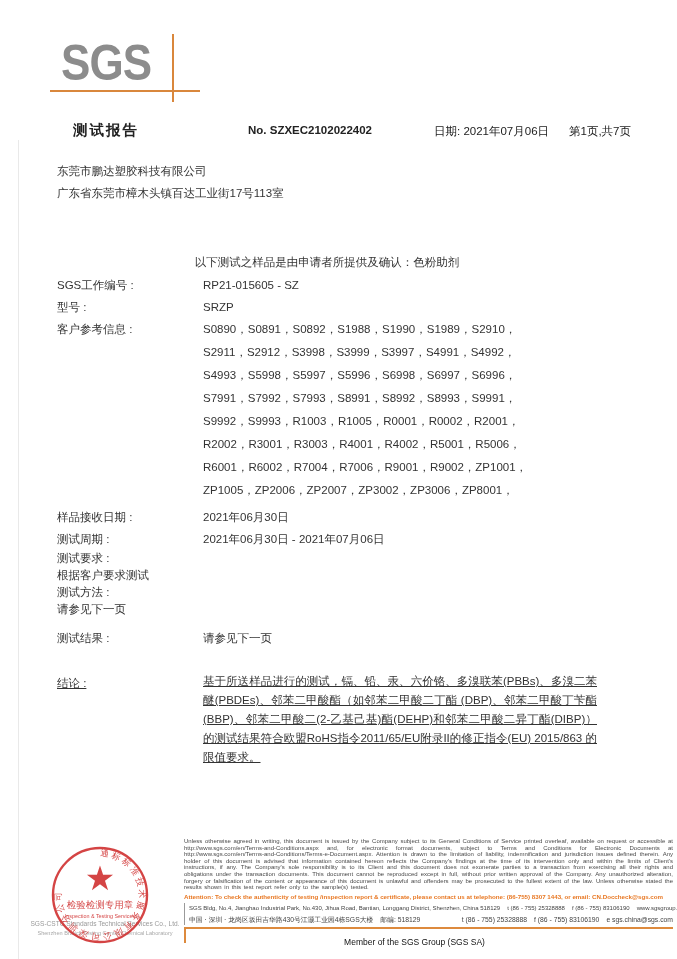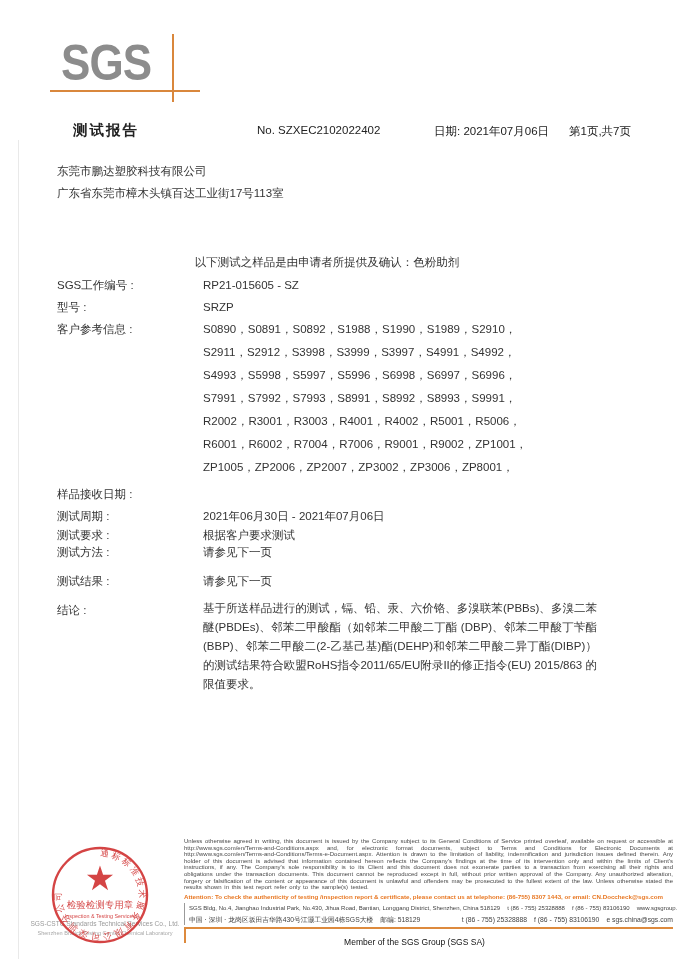--- a/index.html
+++ b/index.html
@@ -15,38 +15,38 @@
   .logo-text {
     position:absolute; left:61px; top:38px;
     font-size:50px; font-weight:bold; color:#8c8c8c; letter-spacing:-1px;
     line-height:1; transform:scaleX(.88); transform-origin:left top;
   }
   .logo-hline { position:absolute; left:50px; top:90px; width:150px; height:2px; background:#d9873c; }
   .logo-vline { position:absolute; left:172px; top:34px; width:2px; height:68px; background:#d9873c; }
 
   .title-row { position:absolute; left:0; top:121px; width:677px; height:20px; font-size:11.5px; color:#222;margin-left:16px; }
   .report-title { position:absolute; left:57px; top:0; font-size:14.5px; font-weight:bold; letter-spacing:2px; }
-  .report-no   { position:absolute; left:241px; top:3px; }
+  .report-no   { position:absolute; left:232px; top:3px;font-weight:bold; }
   .report-date { position:absolute; left:418px; top:3px; }
   .page-ind    { position:absolute; left:553px; top:3px; }
 
   
   .body-block { position:absolute; left:57px; top:160px; width:540px; font-size:11.5px; color:#333; }
   .company-line { line-height:22px; }
   .statement { margin-top:47px; line-height:22px;text-align:center; }
   .rows { margin-top:1px; }
   .row { display:flex; align-items:flex-start; line-height:22px; }
   .row .lbl { width:146px; flex-shrink:0; }
   .row .val { flex:1; }
   .ref-line { line-height:23px; }
   .row.gap-after { margin-bottom:4px; }
-  .row.tight { line-height:17px; }
+  .row.tight { line-height:17px;flex-direction:column; }
   .row.space-before { margin-top:9px; }
   .conclusion .val { line-height:19px; width:382px; text-align:justify; }
-  .conclusion { margin-top:7px; }
+  .conclusion { margin-top:23px;text-decoration:underline; }
 
   
   .footer-right { position:absolute; left:184px; top:838px; width:489px; }
   .legal {
     font-size:6px; line-height:6.6px; color:#4a4a4a; text-align:justify;
     letter-spacing:0; word-spacing:1px;
   }
   .attention {
     margin-top:2px; font-size:6.2px; line-height:7px; font-weight:bold; color:#e87722;
   }
@@ -98,27 +98,29 @@
         <span class="lbl">型号 :</span>
         <span class="val">SRZP</span>
       </div>
       <div class="row gap-after">
         <span class="lbl">客户参考信息 :</span>
         <span class="val">
           <div class="ref-line">S0890，S0891，S0892，S1988，S1990，S1989，S2910，</div>
           <div class="ref-line">S2911，S2912，S3998，S3999，S3997，S4991，S4992，</div>
           <div class="ref-line">S4993，S5998，S5997，S5996，S6998，S6997，S6996，</div>
           <div class="ref-line">S7991，S7992，S7993，S8991，S8992，S8993，S9991，</div>
+          <div class="ref-line">S9992，S9993，R1003，R1005，R0001，R0002，R2001，</div>
           <div class="ref-line">R2002，R3001，R3003，R4001，R4002，R5001，R5006，</div>
           <div class="ref-line">R6001，R6002，R7004，R7006，R9001，R9002，ZP1001，</div>
           <div class="ref-line">ZP1005，ZP2006，ZP2007，ZP3002，ZP3006，ZP8001，</div>
         </span>
       </div>
       <div class="row">
         <span class="lbl">样品接收日期 :</span>
+        <span class="val">2021年06月30日</span>
       </div>
       <div class="row">
         <span class="lbl">测试周期 :</span>
         <span class="val">2021年06月30日 - 2021年07月06日</span>
       </div>
       <div class="row tight">
         <span class="lbl">测试要求 :</span>
         <span class="val">根据客户要求测试</span>
       </div>
       <div class="row tight">

